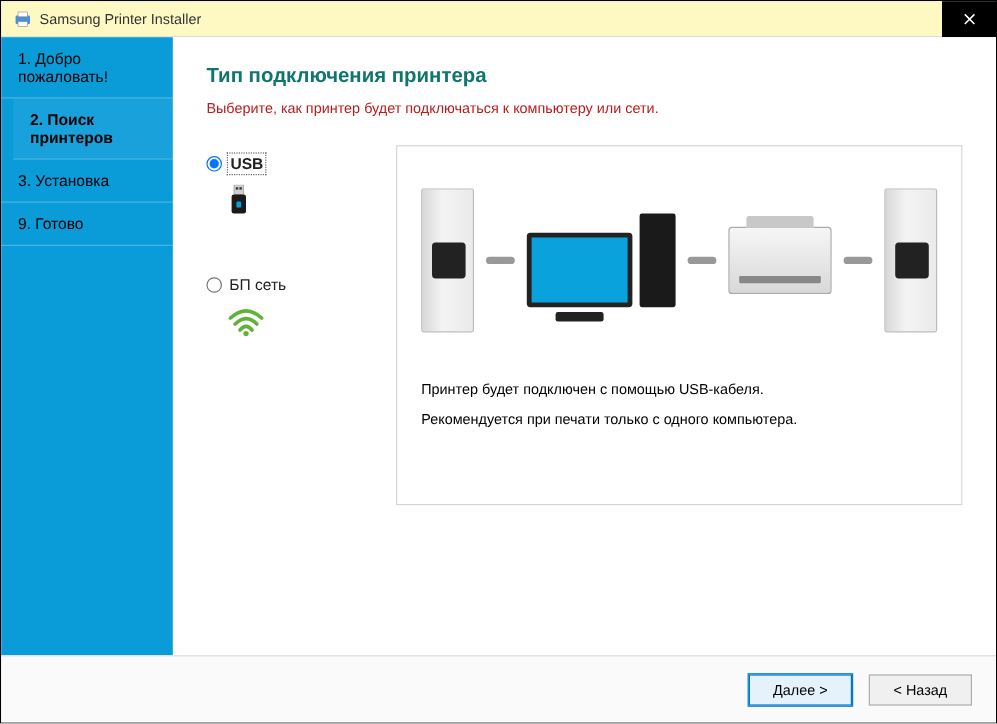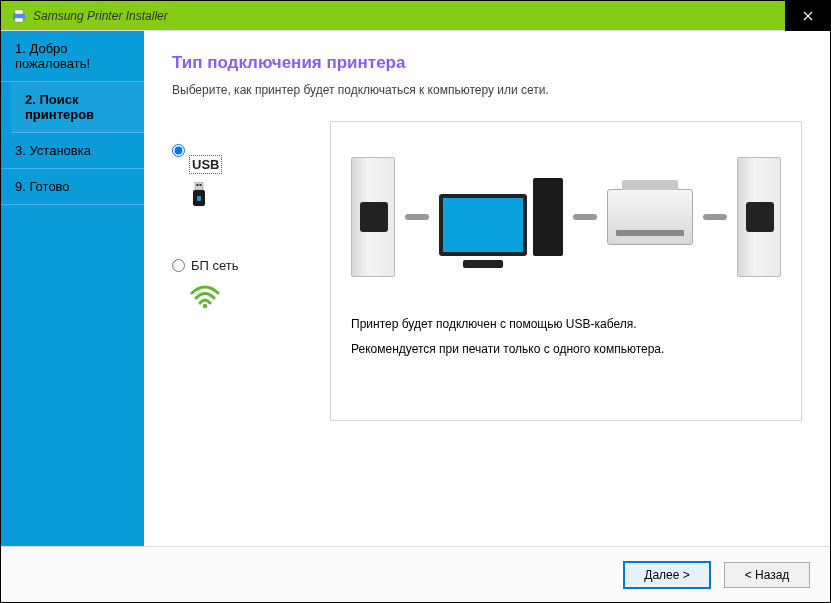--- a/index.html
+++ b/index.html
@@ -13,27 +13,26 @@
   .window {
     width: 831px;
     height: 603px;
     border: 1px solid #000;
     display: flex;
     flex-direction: column;
     background: #fff;
   }
   .titlebar {
     height: 30px;
-    background: #84cc16;
+    background: #fef9c3;
     border-bottom: 1px solid #ddd;
     display: flex;
     align-items: center;
     color: #333;
     font-size: 12px;
-    font-style: italic;
   }
   .titlebar .app-icon {
     width: 16px; height: 16px;
     margin: 0 6px 0 10px;
     display: inline-block;
   }
   .titlebar .title { flex: 1; }
   .titlebar .close {
     width: 45px; height: 30px;
     display: flex; align-items: center; justify-content: center;
@@ -65,26 +64,26 @@
   .content {
     flex: 1;
     padding: 22px 28px 10px 28px;
     position: relative;
     display: flex;
     flex-direction: column;
   }
   .content h1 {
     font-size: 17px;
     font-weight: bold;
-    color: #8b5cf6;
+    color: #0f766e;
     margin-bottom: 10px;
   }
   .content .subtitle {
     font-size: 12px;
-    color: #404040;
+    color: #b91c1c;
     margin-bottom: 24px;
   }
   .options-row {
     display: flex;
     gap: 18px;
   }
   .options {
     width: 140px;
     display: flex;
     flex-direction: column;
@@ -103,21 +102,20 @@
     align-items: center;
     gap: 6px;
     font-size: 13px;
     color: #222;
   }
   .option.selected .radio-row { font-weight: bold; }
   .option.selected .radio-row .label-text {
     outline: 1px dotted #666;
     outline-offset: 1px;
     padding: 0 1px;
-    margin-top: 28px;
   }
   .option .icon-box {
     margin-left: 18px;
     height: 28px;
     display: flex;
     align-items: center;
     justify-content: center;
   }
   .preview {
     flex: 1;

